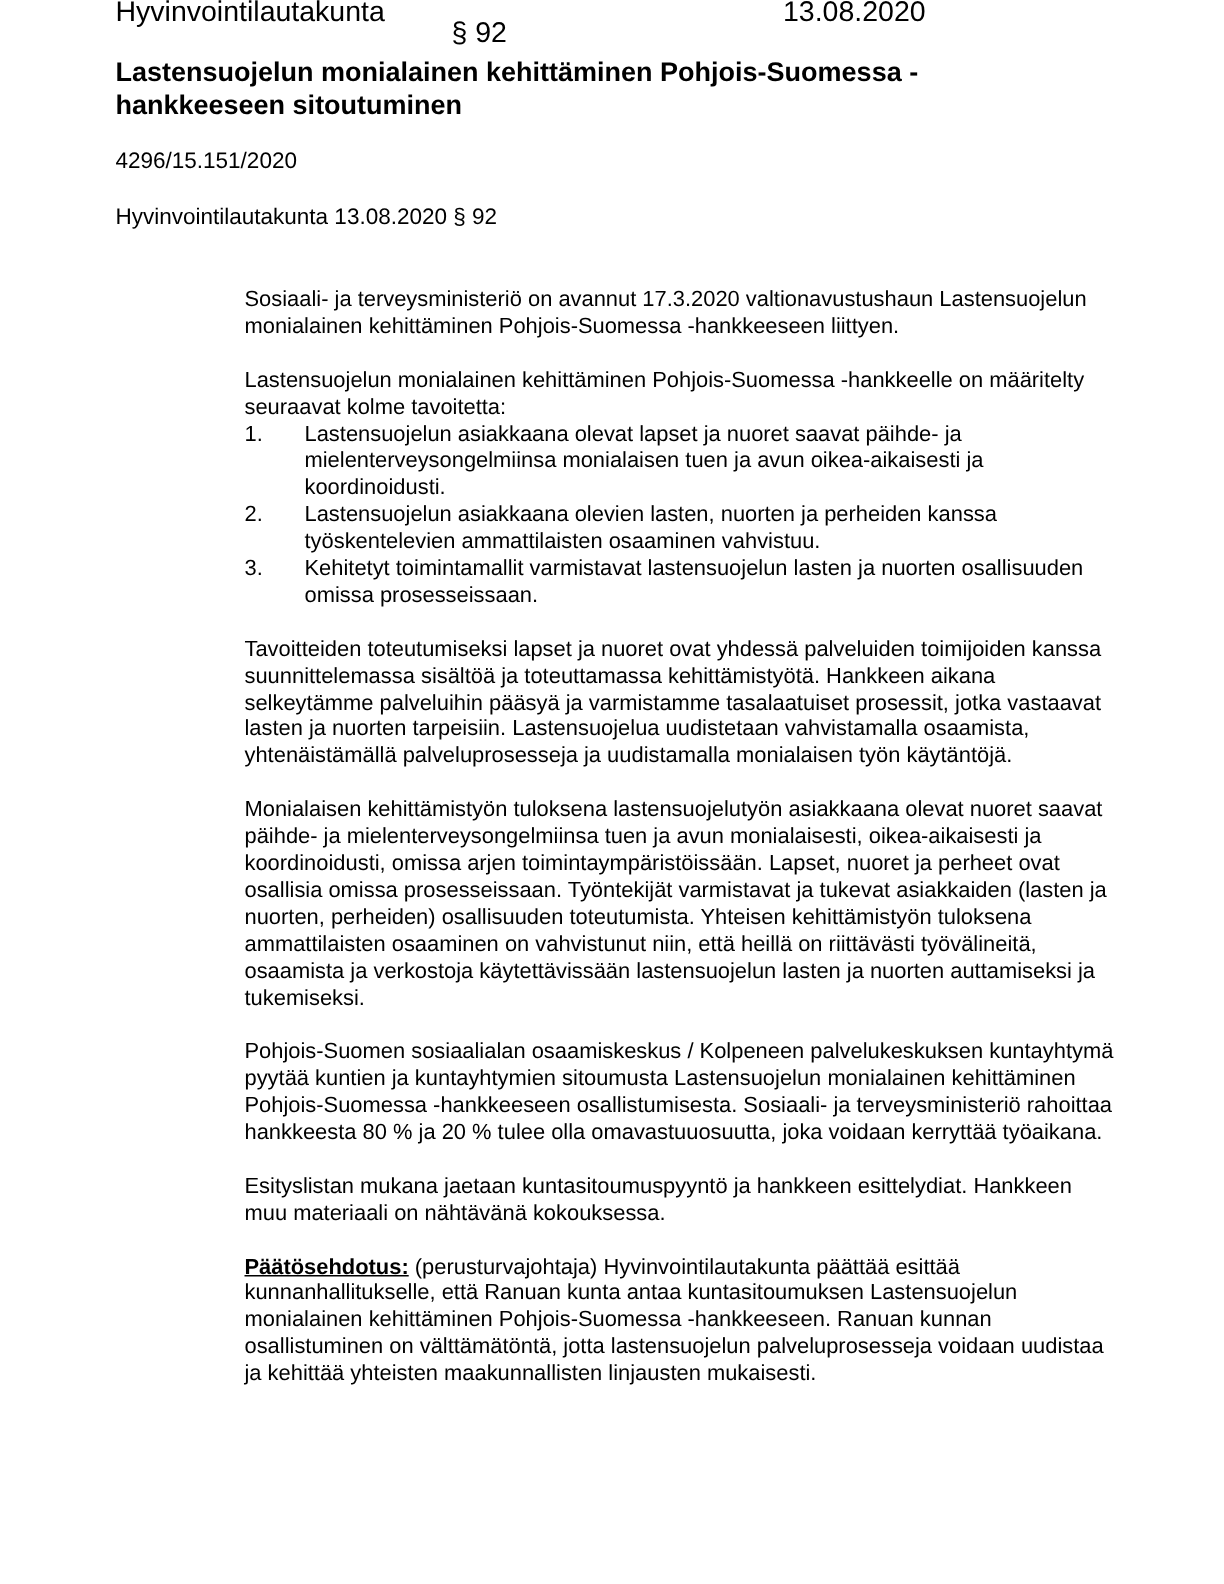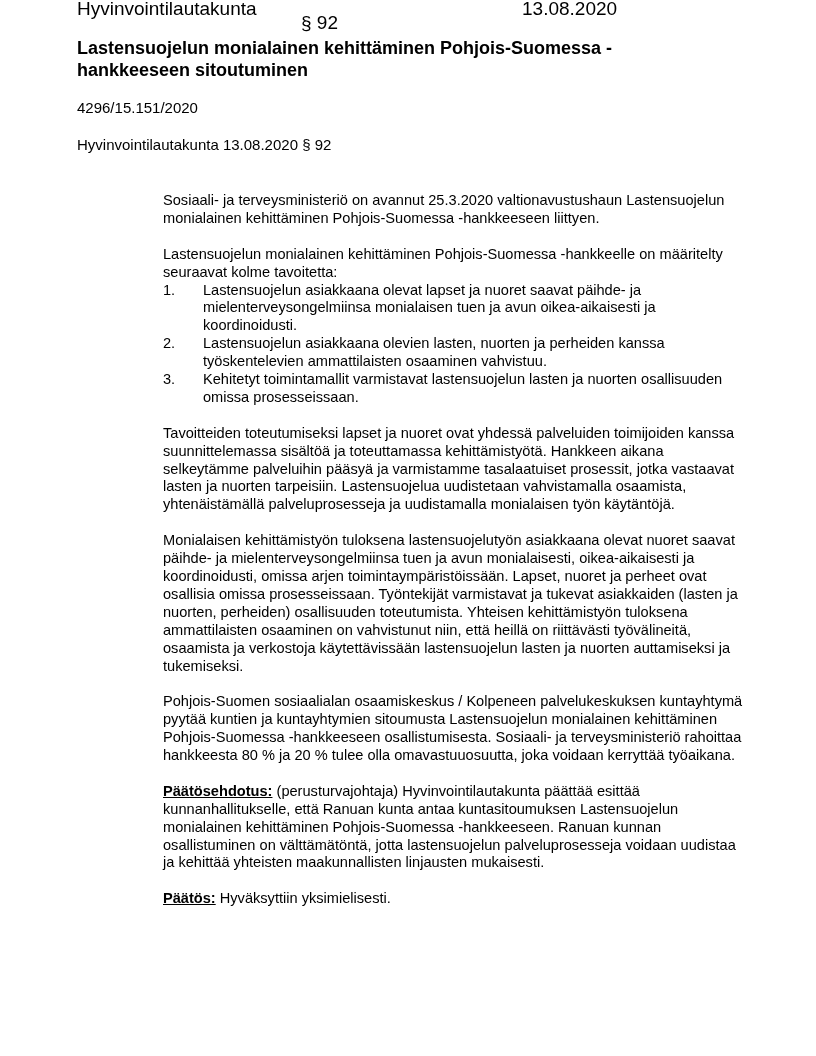--- a/index.html
+++ b/index.html
@@ -37,21 +37,21 @@
   <span class="hdr hdr-sec">§ 92</span>
   <span class="hdr hdr-date">13.08.2020</span>
 </div>
 
 <h1 class="title">Lastensuojelun monialainen kehittäminen Pohjois-Suomessa -hankkeeseen sitoutuminen</h1>
 
 <div class="meta diary">4296/15.151/2020</div>
 <div class="meta meeting">Hyvinvointilautakunta 13.08.2020 § 92</div>
 
 <div class="body">
-  <p>Sosiaali- ja terveysministeriö on avannut 25.3.2020 valtionavustushaun Lastensuojelun monialainen kehittäminen Pohjois-Suomessa -hankkeeseen liittyen.</p>
+  <p>Sosiaali- ja terveysministeriö on avannut 17.3.2020 valtionavustushaun Lastensuojelun monialainen kehittäminen Pohjois-Suomessa -hankkeeseen liittyen.</p>
 
   <div style="margin-bottom:17.9px">
     <div>Lastensuojelun monialainen kehittäminen Pohjois-Suomessa -hankkeelle on määritelty seuraavat kolme tavoitetta:</div>
     <ul class="list">
       <li>
         <span class="num">1.</span>
         <span class="txt">Lastensuojelun asiakkaana olevat lapset ja nuoret saavat päihde- ja mielenterveysongelmiinsa monialaisen tuen ja avun oikea-aikaisesti ja koordinoidusti.</span>
       </li>
       <li>
         <span class="num">2.</span>
@@ -60,17 +60,17 @@
       <li>
         <span class="num">3.</span>
         <span class="txt">Kehitetyt toimintamallit varmistavat lastensuojelun lasten ja nuorten osallisuuden omissa prosesseissaan.</span>
       </li>
     </ul>
   </div>
 
   <p>Tavoitteiden toteutumiseksi lapset ja nuoret ovat yhdessä palveluiden toimijoiden kanssa suunnittelemassa sisältöä ja toteuttamassa kehittämistyötä. Hankkeen aikana selkeytämme palveluihin pääsyä ja varmistamme tasalaatuiset prosessit, jotka vastaavat lasten ja nuorten tarpeisiin. Lastensuojelua uudistetaan vahvistamalla osaamista, yhtenäistämällä palveluprosesseja ja uudistamalla monialaisen työn käytäntöjä.</p>
   <p>Monialaisen kehittämistyön tuloksena lastensuojelutyön asiakkaana olevat nuoret saavat päihde- ja mielenterveysongelmiinsa tuen ja avun monialaisesti, oikea-aikaisesti ja koordinoidusti, omissa arjen toimintaympäristöissään. Lapset, nuoret ja perheet ovat osallisia omissa prosesseissaan. Työntekijät varmistavat ja tukevat asiakkaiden (lasten ja nuorten, perheiden) osallisuuden toteutumista. Yhteisen kehittämistyön tuloksena ammattilaisten osaaminen on vahvistunut niin, että heillä on riittävästi työvälineitä, osaamista ja verkostoja käytettävissään lastensuojelun lasten ja nuorten auttamiseksi ja tukemiseksi.</p>
   <p>Pohjois-Suomen sosiaalialan osaamiskeskus / Kolpeneen palvelukeskuksen kuntayhtymä pyytää kuntien ja kuntayhtymien sitoumusta Lastensuojelun monialainen kehittäminen Pohjois-Suomessa -hankkeeseen osallistumisesta. Sosiaali- ja terveysministeriö rahoittaa hankkeesta 80 % ja 20 % tulee olla omavastuuosuutta, joka voidaan kerryttää työaikana.</p>
+  <p>Esityslistan mukana jaetaan kuntasitoumuspyyntö ja hankkeen esittelydiat. Hankkeen muu materiaali on nähtävänä kokouksessa.</p>
 
   <p><span class="lbl">Päätösehdotus:</span><span> (perusturvajohtaja) Hyvinvointilautakunta päättää esittää kunnanhallitukselle, että Ranuan kunta antaa kuntasitoumuksen Lastensuojelun monialainen kehittäminen Pohjois-Suomessa -hankkeeseen. Ranuan kunnan osallistuminen on välttämätöntä, jotta lastensuojelun palveluprosesseja voidaan uudistaa ja kehittää yhteisten maakunnallisten linjausten mukaisesti.</span></p>
 
-  <p><span class="lbl">Päätös:</span><span> Hyväksyttiin yksimielisesti.</span></p>
 </div>
 
 </body></html>

